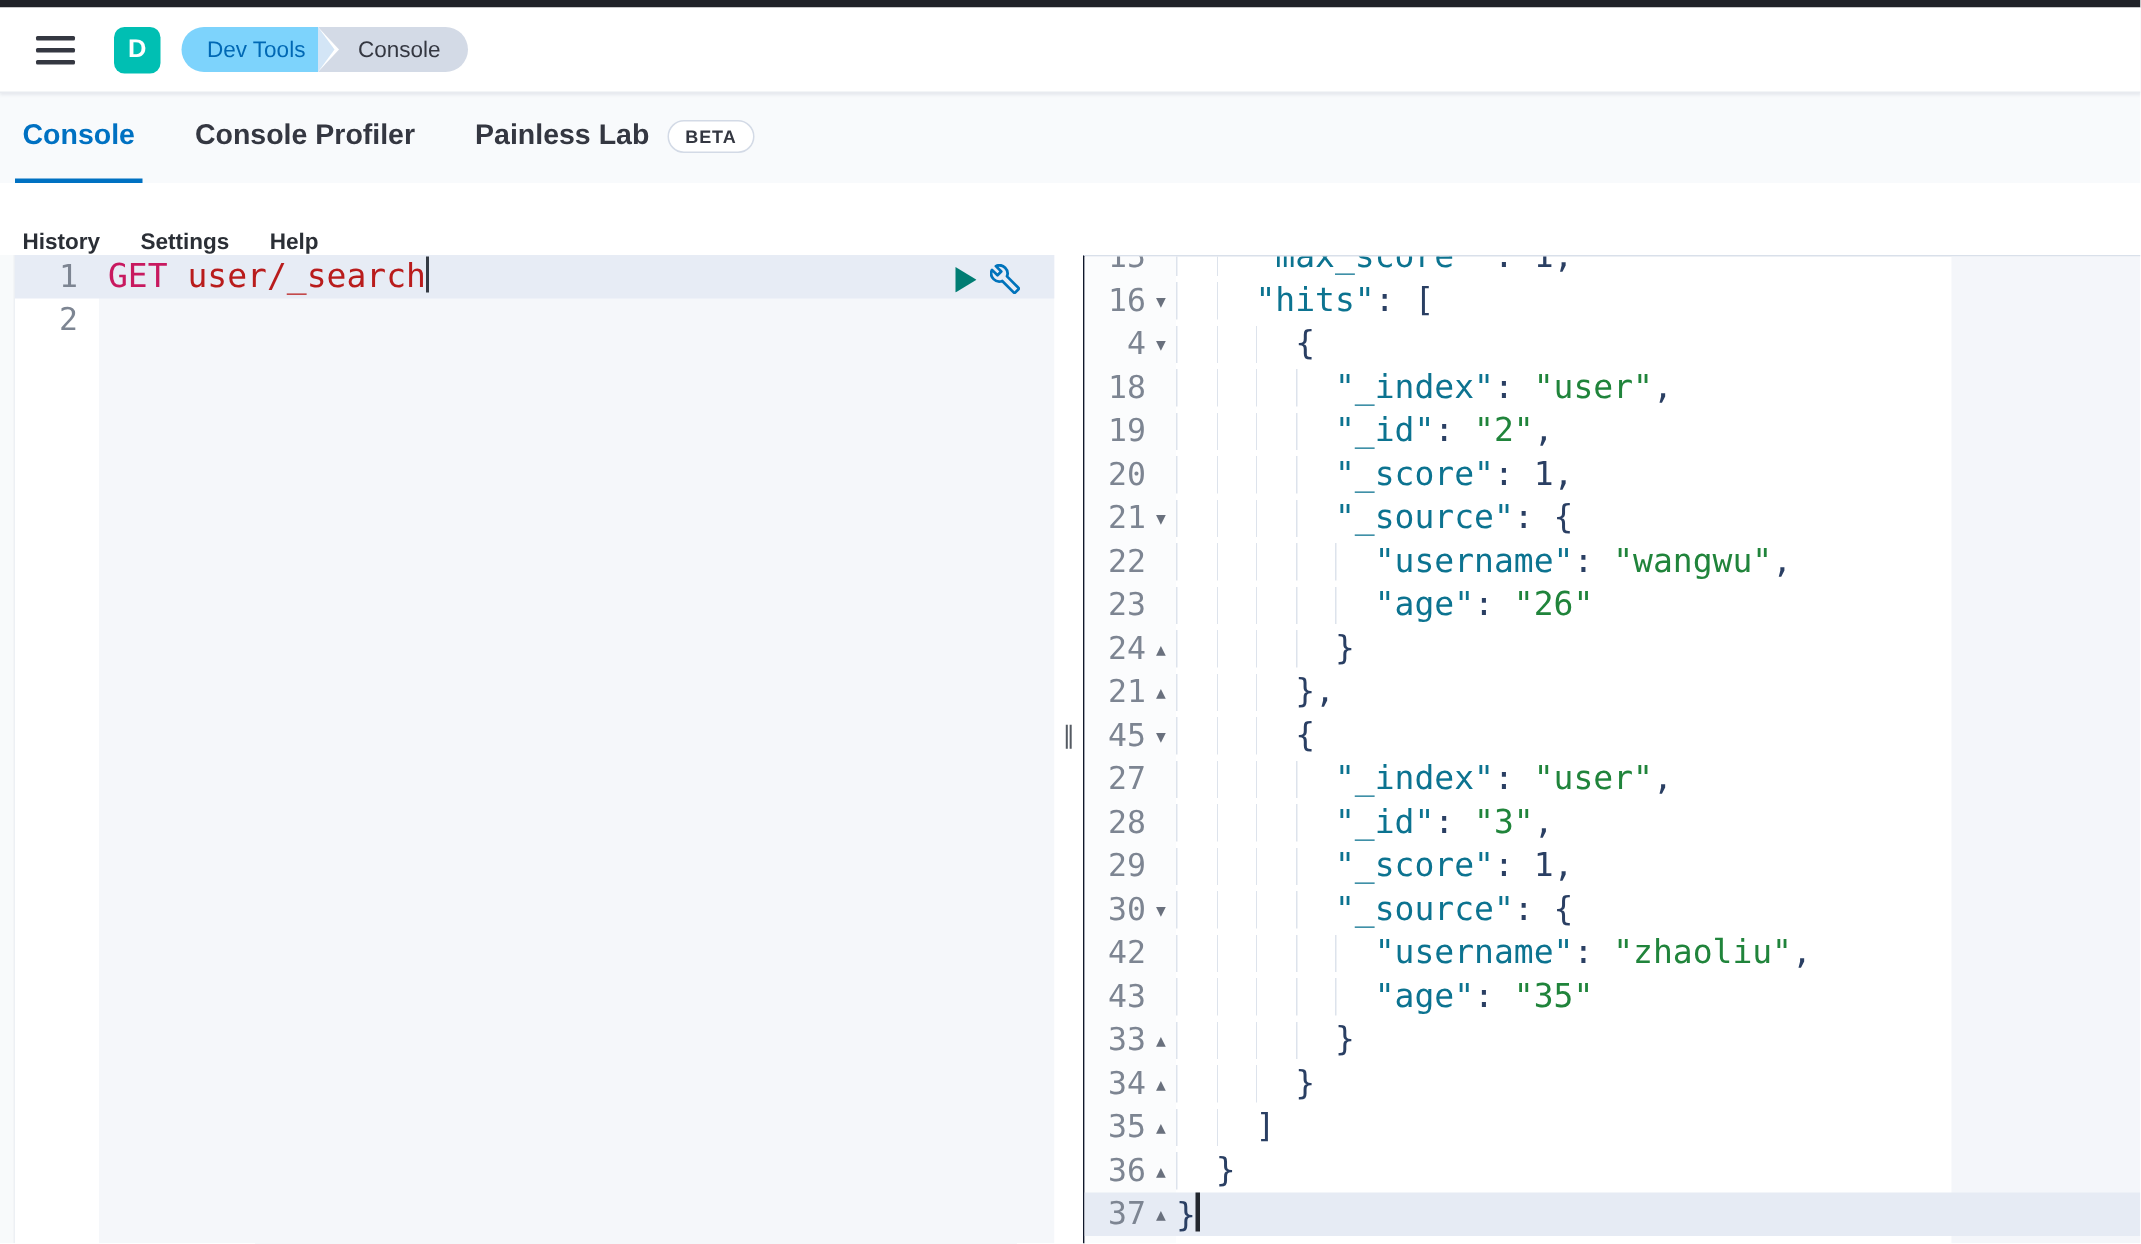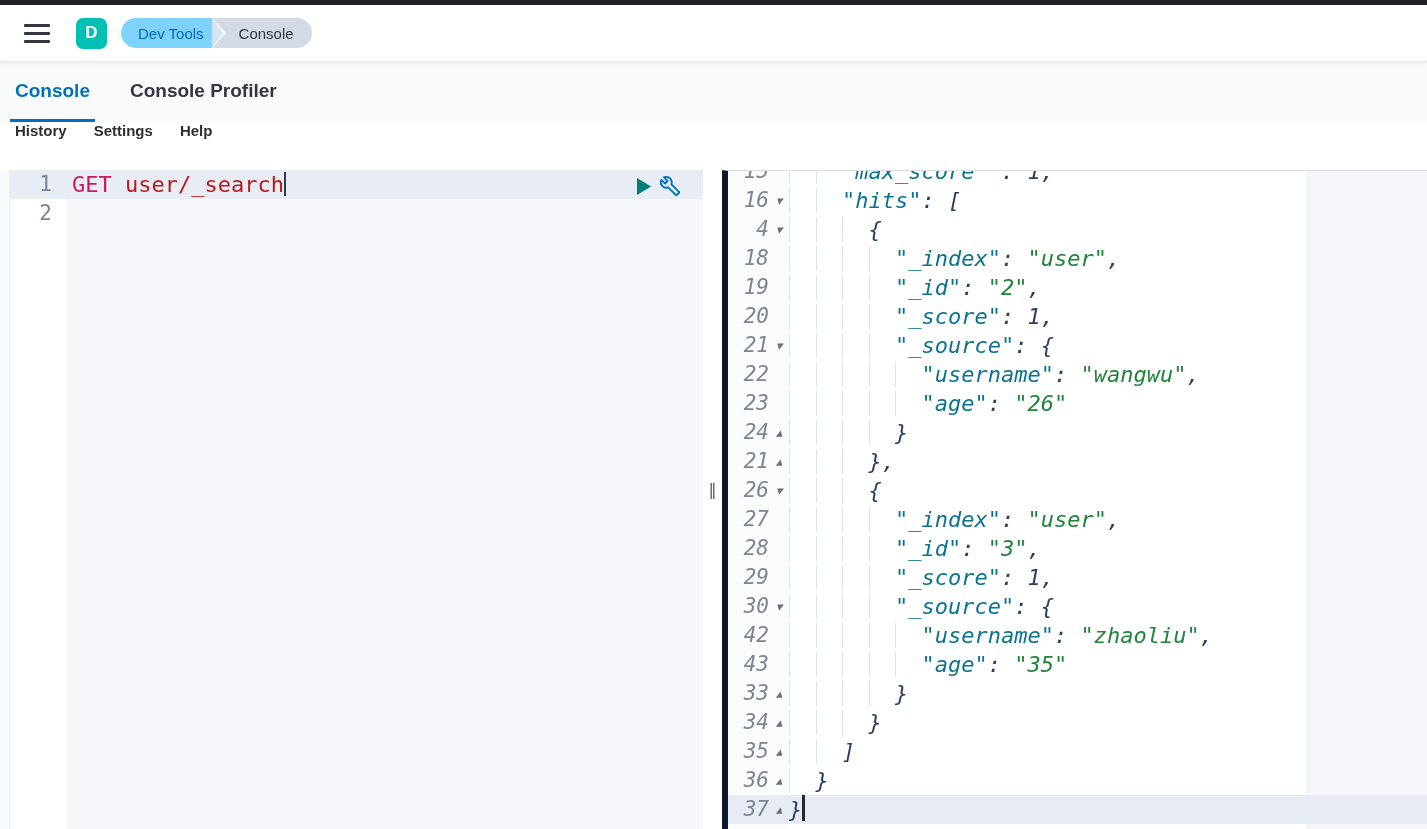--- a/index.html
+++ b/index.html
@@ -46,21 +46,21 @@
   .tab {
     height:100%; display:flex; align-items:center; padding:0 5px; margin-right:30px;
     font-size:19px; font-weight:bold; color:#343741; border-bottom:3px solid transparent; cursor:pointer;
   }
   .tab.active { color:#0071c2; border-bottom-color:#0071c2; }
   .beta {
     margin-left:12px; border:1px solid #d3dae6; background:#fff; border-radius:13px;
     padding:3px 11px; font-size:12px; font-weight:bold; letter-spacing:.6px; color:#343741;
   }
   
-  .menubar { height:48px; background:#fff; display:flex; align-items:flex-start; padding-left:15px; }
+  .menubar { height:48px; background:#fff; display:flex; align-items:flex-end; padding-left:15px; }
   .menuitem { font-size:15px; font-weight:bold; color:#2b2f36; margin-right:27px; cursor:pointer; }
   
   .split { height:659px; display:flex; }
   .pane { position:relative; overflow:hidden; height:100%; }
   .pane .rows { position:relative; z-index:1; }
   .row { height:29px; display:flex; align-items:center; }
   .row .ln-cell { display:flex; align-items:center; height:29px; flex:none; }
   .ln { flex:1; text-align:right; font-family:"DejaVu Sans Mono", monospace; font-size:21px; color:#7d8592; line-height:29px; }
   .fold { width:20px; text-align:center; font-size:13px; color:#69707d; cursor:pointer; line-height:29px; }
   pre.code {
@@ -83,21 +83,21 @@
   .req .row.active { background-color:#e7ecf5; }
   .req .ln-cell { width:56px; padding-right:14px; }
   .req pre.code { padding-left:6px; }
   .actions { position:absolute; top:6px; right:23px; display:flex; align-items:center; gap:9px; z-index:2; }
   .actions button { background:none; border:none; padding:0; cursor:pointer; display:flex; align-items:center; }
   
   .splitter { width:19px; background:#fff; display:flex; justify-content:center; cursor:col-resize; }
   .splitter .handle { margin-top:312px; color:#555b63; font-size:16px; line-height:16px;
      font-family:"DejaVu Sans", sans-serif; }
   
-  .pane.res { flex:1; border-top:1px solid #d9e0ea; border-left:6px solid #0f172a; background:#fff;font-style:italic; }
+  .pane.res { flex:1; border-top:1px solid #d9e0ea; border-left:1px solid #0f172a; background:#fff; }
   .res .gutter-bg { position:absolute; left:0; top:0; bottom:0; width:61px; background:#fbfcfd; }
   .res .filler { position:absolute; left:578px; right:0; top:0; bottom:0; background:#f4f6fa; }
   .res .rows { margin-top:-14px; }
   .res .row.active { background-color:#e6ebf4; }
   .res .ln-cell { width:61px; }
   .res .cursor { width:3px; height:26px; background:#23272e; }
 </style>
 </head>
 <body>
 
@@ -115,20 +115,24 @@
       <span class="crumb c1">Console</span>
     </nav>
 </header>
 
 <nav class="tabsbar" id="tabsbar">
     <div class="tab active">
       <span>Console</span>
     </div>
     <div class="tab">
       <span>Console Profiler</span>
+    </div>
+    <div class="tab">
+      <span>Painless Lab</span>
+      <span class="beta">BETA</span>
     </div>
   </nav>
 
 <nav class="menubar" id="menubar">
     <span class="menuitem">History</span>
     <span class="menuitem">Settings</span>
     <span class="menuitem">Help</span>
   </nav>
 
 <div class="split">
@@ -245,21 +249,21 @@
         </div>
         <div class="row">
           <div class="ln-cell">
             <span class="ln">21</span>
             <span class="fold">▴</span>
           </div>
           <pre class="code"><span class="ig">  </span><span class="ig">  </span><span class="ig">  </span><span class="tk-pun">},</span></pre>
         </div>
         <div class="row">
           <div class="ln-cell">
-            <span class="ln">26</span>
+            <span class="ln">45</span>
             <span class="fold">▾</span>
           </div>
           <pre class="code"><span class="ig">  </span><span class="ig">  </span><span class="ig">  </span><span class="tk-pun">{</span></pre>
         </div>
         <div class="row">
           <div class="ln-cell">
             <span class="ln">27</span>
             <span class="fold"></span>
           </div>
           <pre class="code"><span class="ig">  </span><span class="ig">  </span><span class="ig">  </span><span class="ig">  </span><span class="tk-key">"_index"</span><span class="tk-pun">: </span><span class="tk-str">"user"</span><span class="tk-pun">,</span></pre>

